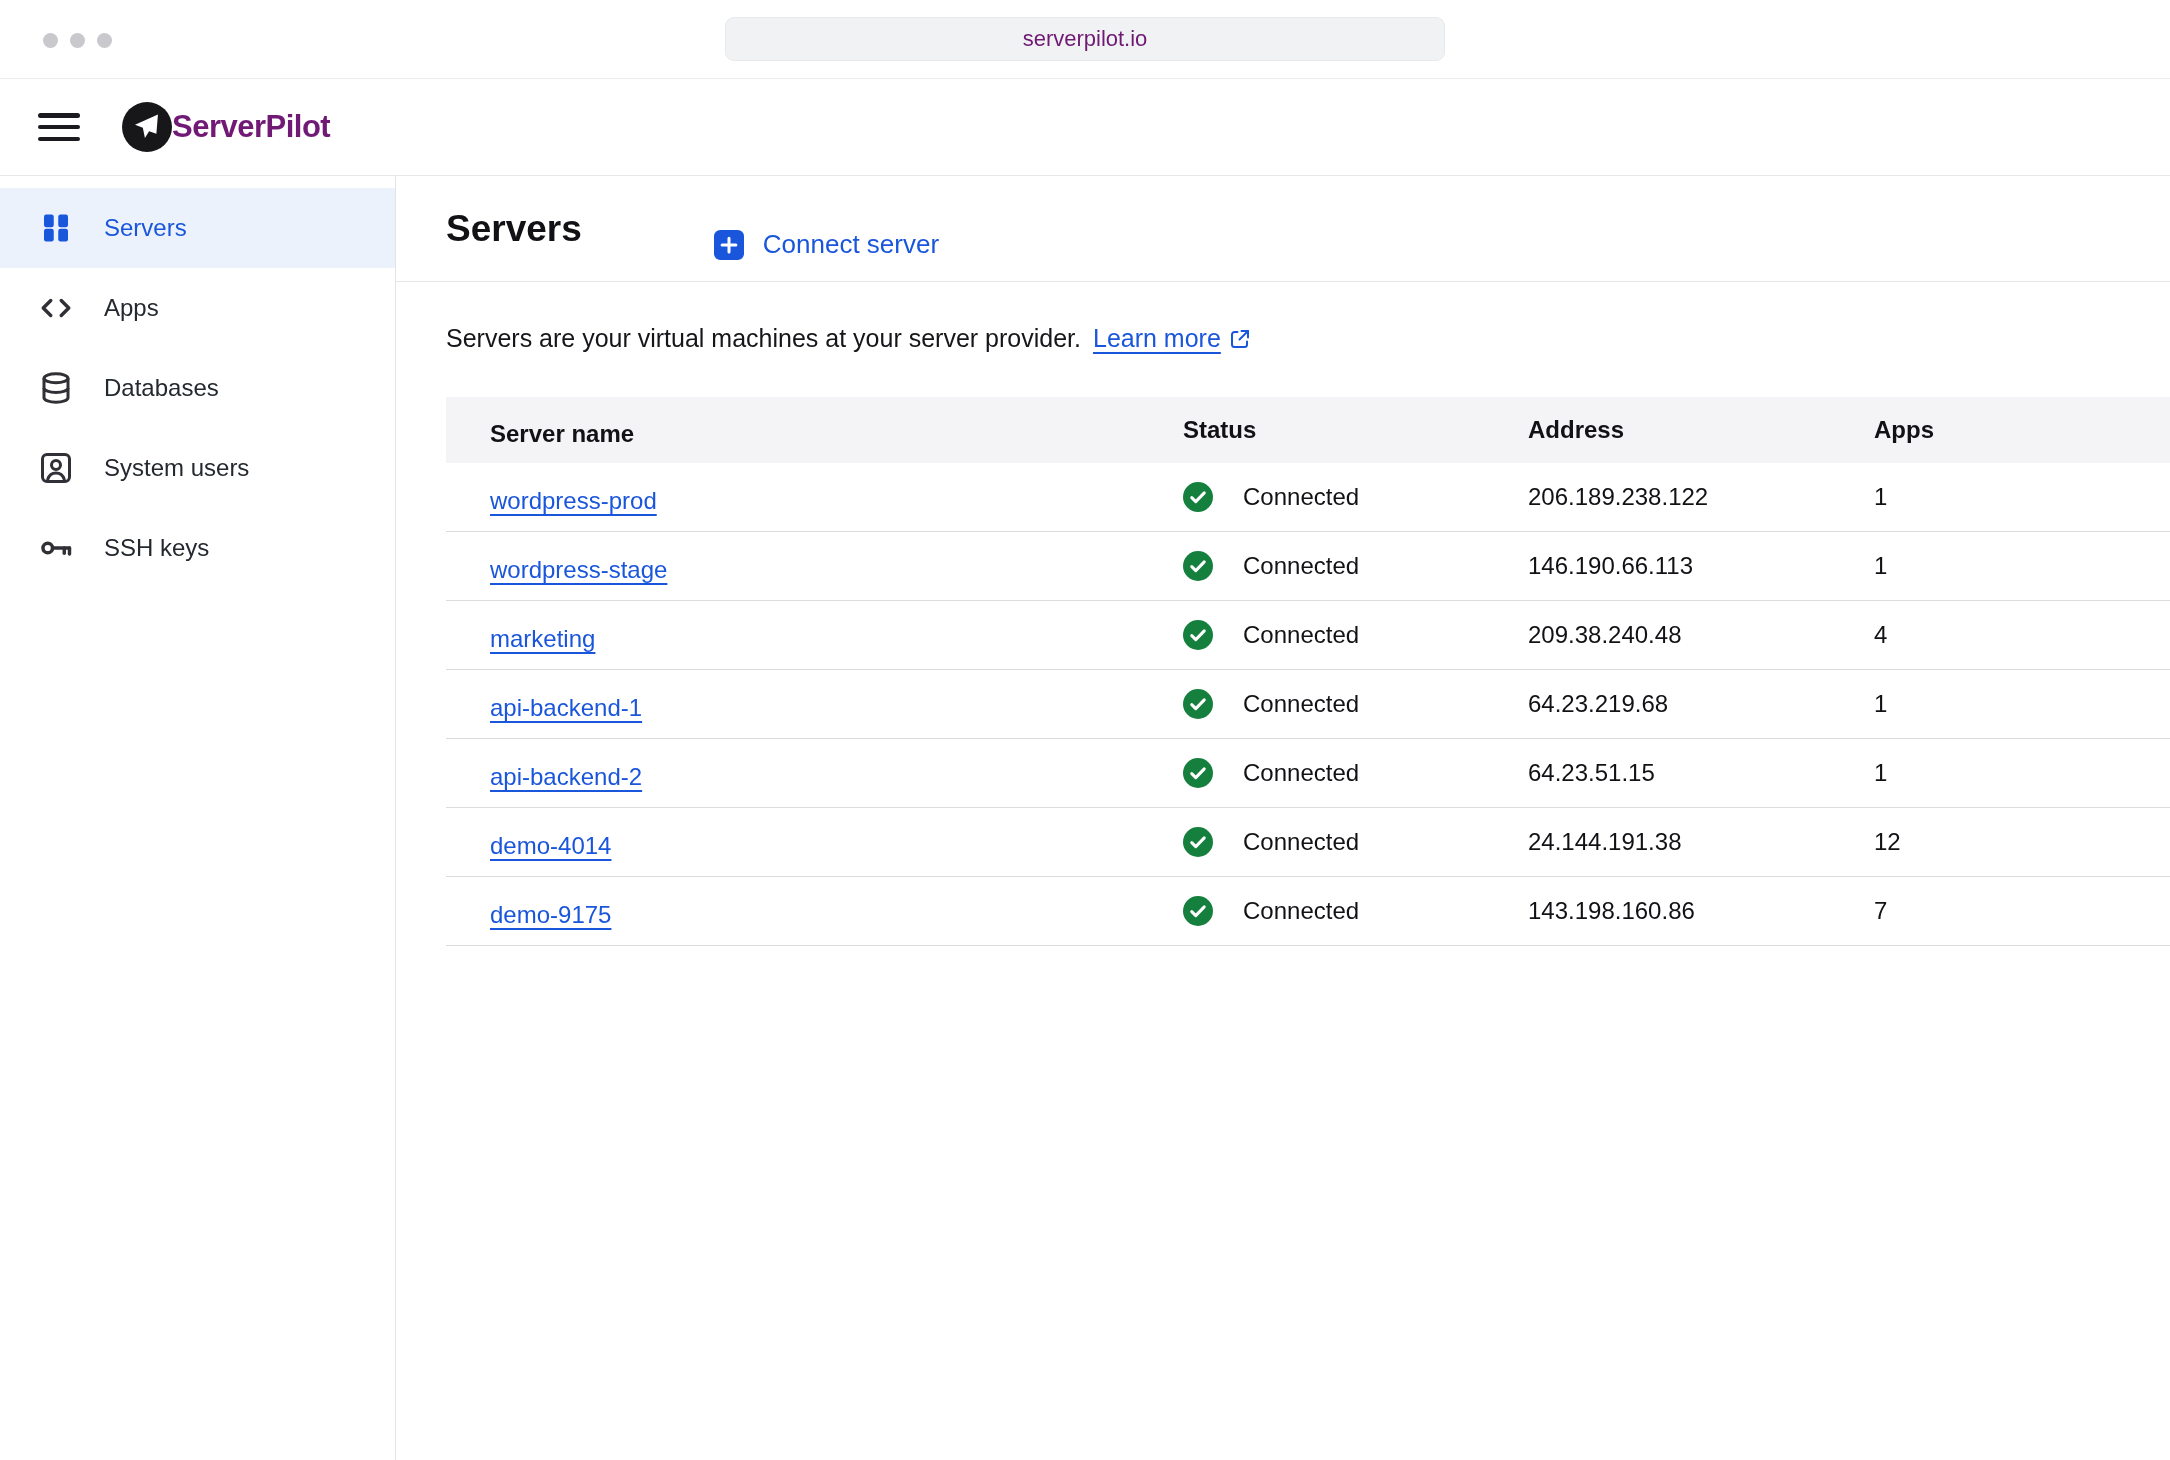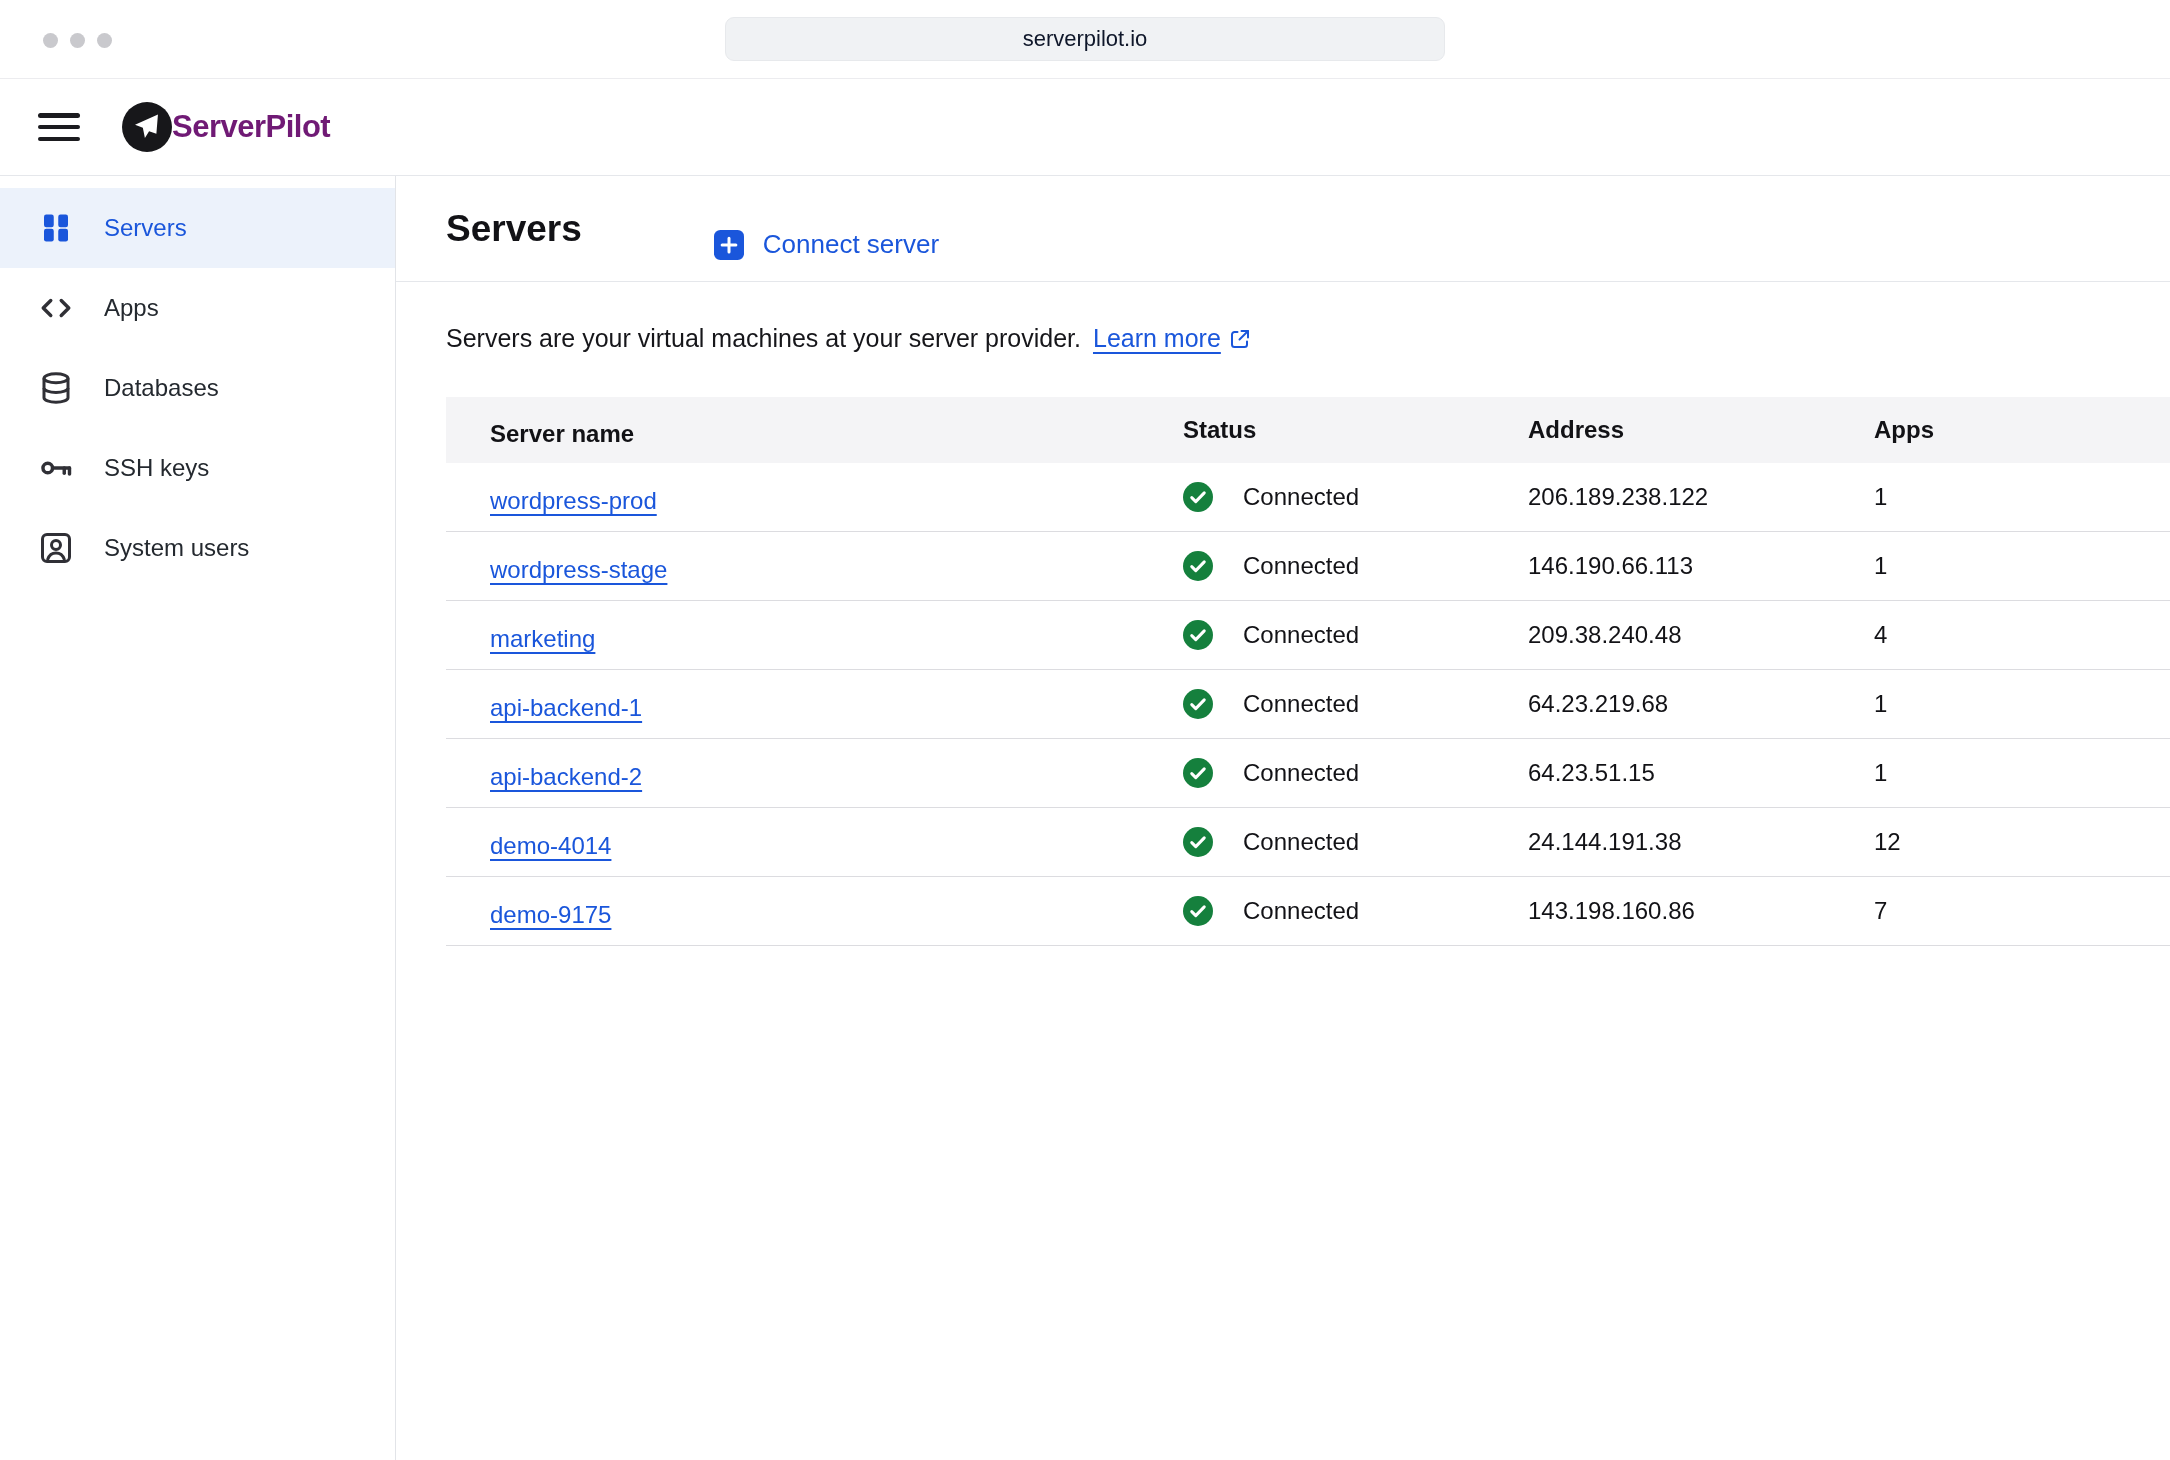--- a/index.html
+++ b/index.html
@@ -32,21 +32,21 @@
   }
   .url-pill{
     position:absolute;
     left:50%;top:17px;
     transform:translateX(-50%);
     width:720px;height:44px;
     background:#f0f2f4;
     border:1px solid #e7e9ec;
     border-radius:9px;
     display:flex;align-items:center;justify-content:center;
-    font-size:22px;color:#0f172a;
+    font-size:22px;color:#701a75;
   }
   
   .app-header{
     height:97px;
     display:flex;align-items:center;
     padding-left:38px;
     border-bottom:1px solid #e5e7eb;
     background:#ffffff;
   }
   .hamburger{
@@ -213,36 +213,36 @@
       <div class="nav-item">
         <svg viewBox="0 0 24 24" fill="none" stroke="currentColor" stroke-width="2">
           <ellipse cx="12" cy="5.5" rx="8" ry="3"></ellipse>
           <path d="M4 5.5v6.5c0 1.66 3.58 3 8 3s8-1.34 8-3V5.5"></path>
           <path d="M4 12v6.5c0 1.66 3.58 3 8 3s8-1.34 8-3V12"></path>
         </svg>
         <span>Databases</span>
       </div>
 
       <div class="nav-item">
+        <svg viewBox="0 0 24 24" fill="none" stroke="currentColor" stroke-width="2" stroke-linecap="round" stroke-linejoin="round">
+          <rect x="3" y="3" width="18" height="18" rx="3"></rect>
+          <circle cx="12" cy="10" r="3"></circle>
+          <path d="M6.5 19.5c.9-2.7 3-4.2 5.5-4.2s4.6 1.5 5.5 4.2"></path>
+        </svg>
+        <span>System users</span>
+      </div>
+
+      <div class="nav-item">
         <svg viewBox="0 0 24 24" fill="none" stroke="currentColor" stroke-width="2.3" stroke-linecap="round" stroke-linejoin="round">
           <circle cx="6.5" cy="12" r="3.2"></circle>
           <path d="M9.7 12H21"></path>
           <path d="M17.5 12v3.5"></path>
           <path d="M21 12v4"></path>
         </svg>
         <span>SSH keys</span>
-      </div>
-
-      <div class="nav-item">
-        <svg viewBox="0 0 24 24" fill="none" stroke="currentColor" stroke-width="2" stroke-linecap="round" stroke-linejoin="round">
-          <rect x="3" y="3" width="18" height="18" rx="3"></rect>
-          <circle cx="12" cy="10" r="3"></circle>
-          <path d="M6.5 19.5c.9-2.7 3-4.2 5.5-4.2s4.6 1.5 5.5 4.2"></path>
-        </svg>
-        <span>System users</span>
       </div>
 
     </div>
   </div>
 
   <div class="main">
     <div class="main-head">
       <span class="page-title">Servers</span>
       <button class="connect-btn">
         <svg viewBox="0 0 24 24">

